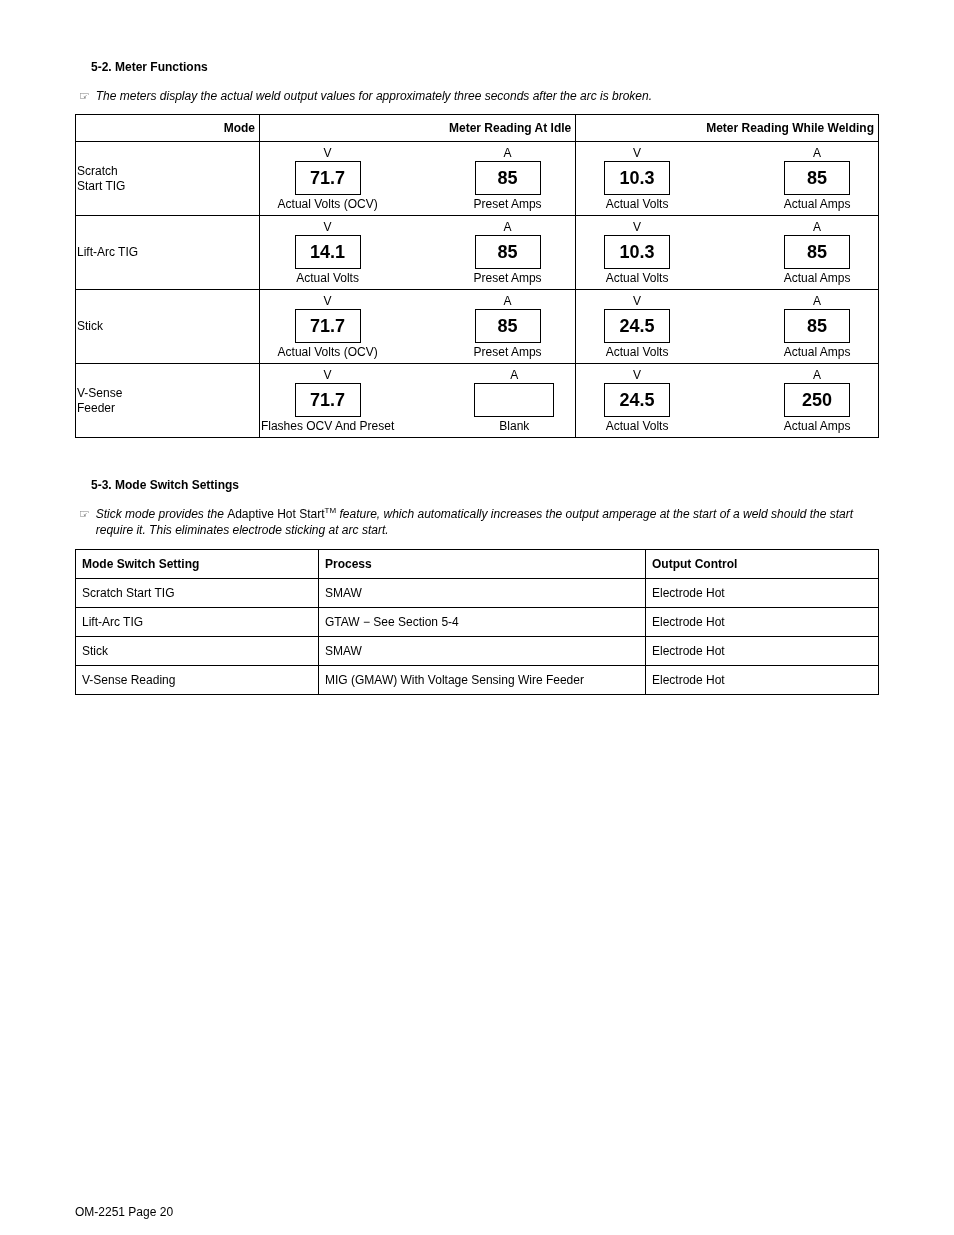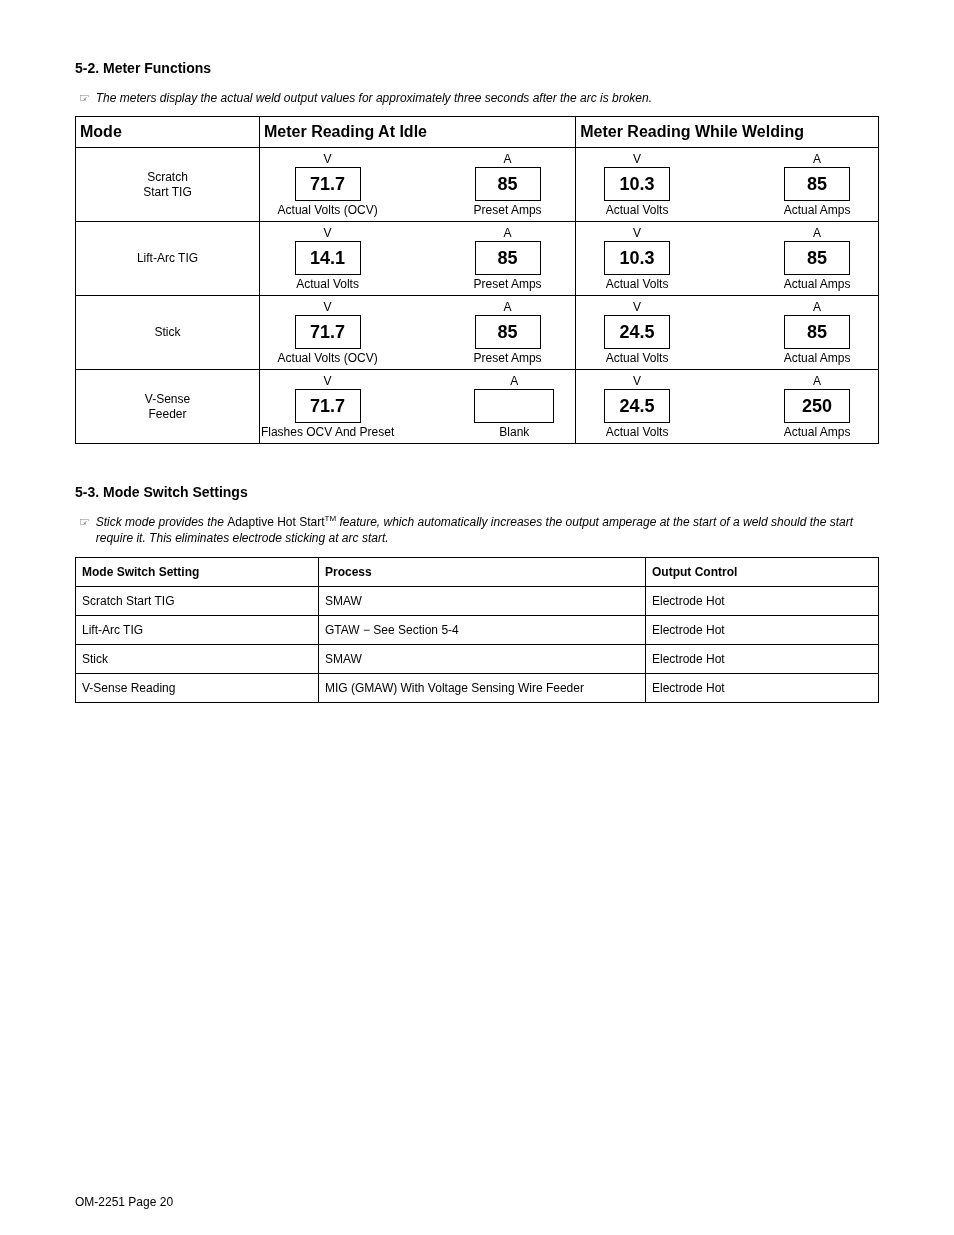--- a/index.html
+++ b/index.html
@@ -1,42 +1,42 @@
 <!DOCTYPE html>
 <html><head>
 <meta charset="utf-8">
 <style>
   html,body{margin:0;padding:0;background:#fff;font-family:Arial,Helvetica,sans-serif;color:#000;}
   .page{width:954px;height:1235px;position:relative;box-sizing:border-box;padding:60px 75px 40px 75px;}
-  h2{font-size:14px;font-weight:bold;margin:0 0 14px 0;}
+  h2{font-size:12px;font-weight:bold;margin:0 0 14px 16px;}
   .note-line{display:flex;align-items:flex-start;font-size:12px;margin-bottom:10px;line-height:1.35;}
   .note-icon{font-style:normal;margin-right:6px;margin-left:4px;}
   .note-text{font-style:italic;flex:1;}
   .no-ital{font-style:normal;}
   
   .mtbl{width:100%;border-collapse:collapse;border:1px solid #000;}
   .mtbl th,.mtbl td{border:1px solid #000;vertical-align:middle;}
-  .mtbl th{font-size:16px;font-weight:bold;text-align:left;padding:6px 4px;}
+  .mtbl th{font-size:12px;font-weight:bold;text-align:right;padding:6px 4px;}
   .mode-col{width:175px;}
-  .mode-label{font-size:12px;text-align:center;line-height:1.25;}
+  .mode-label{font-size:12px;line-height:1.25;}
   .meter-cell{padding:4px 0 4px 0;}
   .meter-pair{display:flex;justify-content:center;gap:60px;}
   .meter-unit{display:flex;flex-direction:column;align-items:center;min-width:120px;}
   .mu-top{font-size:12px;margin-bottom:1px;}
   .mu-box{border:1.2px solid #000;padding:4px 10px;min-width:44px;height:24px;display:flex;align-items:center;justify-content:center;font-size:18px;font-weight:bold;}
   .mu-box.blank{min-width:58px;}
   .mu-bot{font-size:12px;margin-top:2px;white-space:nowrap;text-align:center;}
   .spacer{height:40px;}
   
   .stbl{width:100%;border-collapse:collapse;border:1px solid #000;}
   .stbl th,.stbl td{border:1px solid #000;font-size:12px;text-align:left;padding:7px 6px;}
   .stbl th{font-weight:bold;}
   .stbl .c1{width:230px;}
   .stbl .c3{width:220px;}
-  .footer{position:absolute;left:75px;bottom:26px;font-size:12px;}
+  .footer{position:absolute;left:75px;bottom:16px;font-size:12px;}
   sup.tm{font-size:8px;vertical-align:top;font-style:normal;text-align:right;}
 </style>
 </head>
 <body>
 
 <div class="page">
 
   <h2>5-2.  Meter Functions</h2>
   <div class="note-line">
     <span class="note-icon">☞</span>

